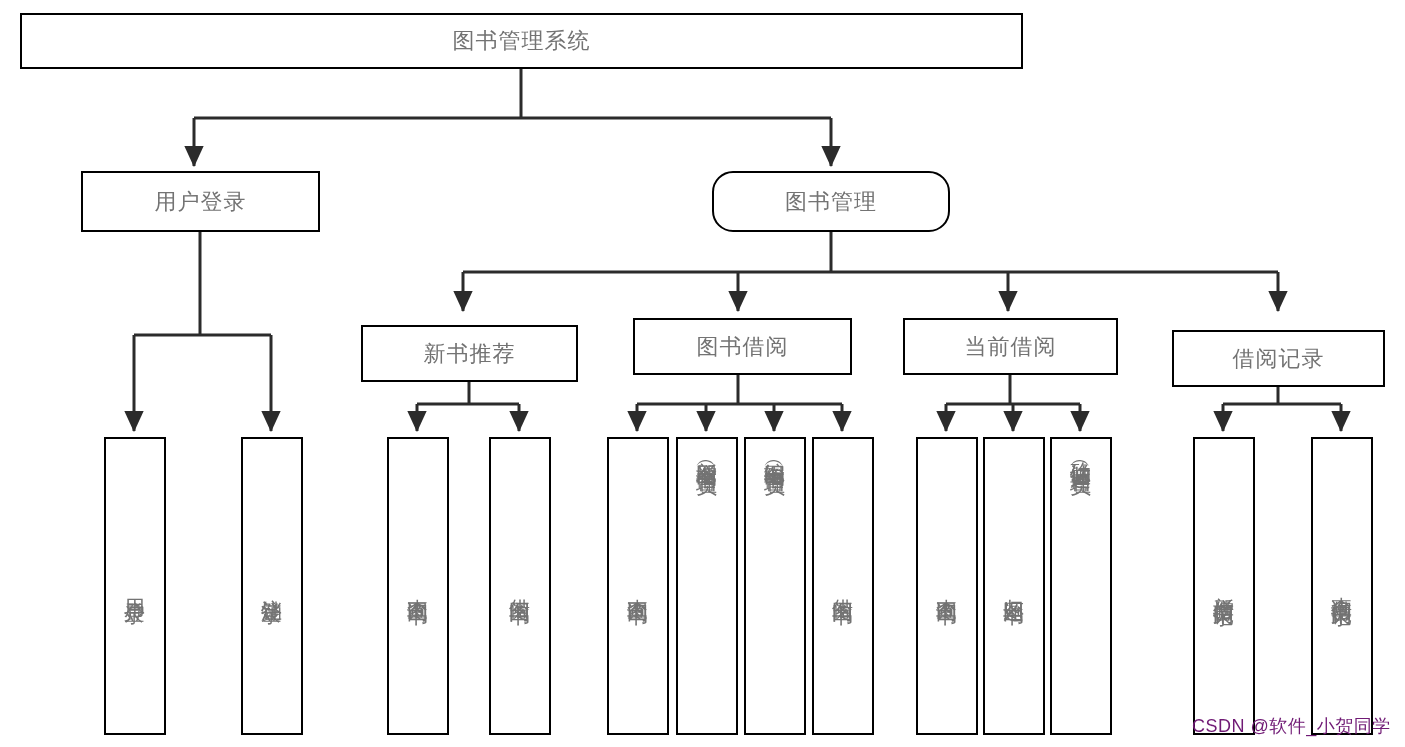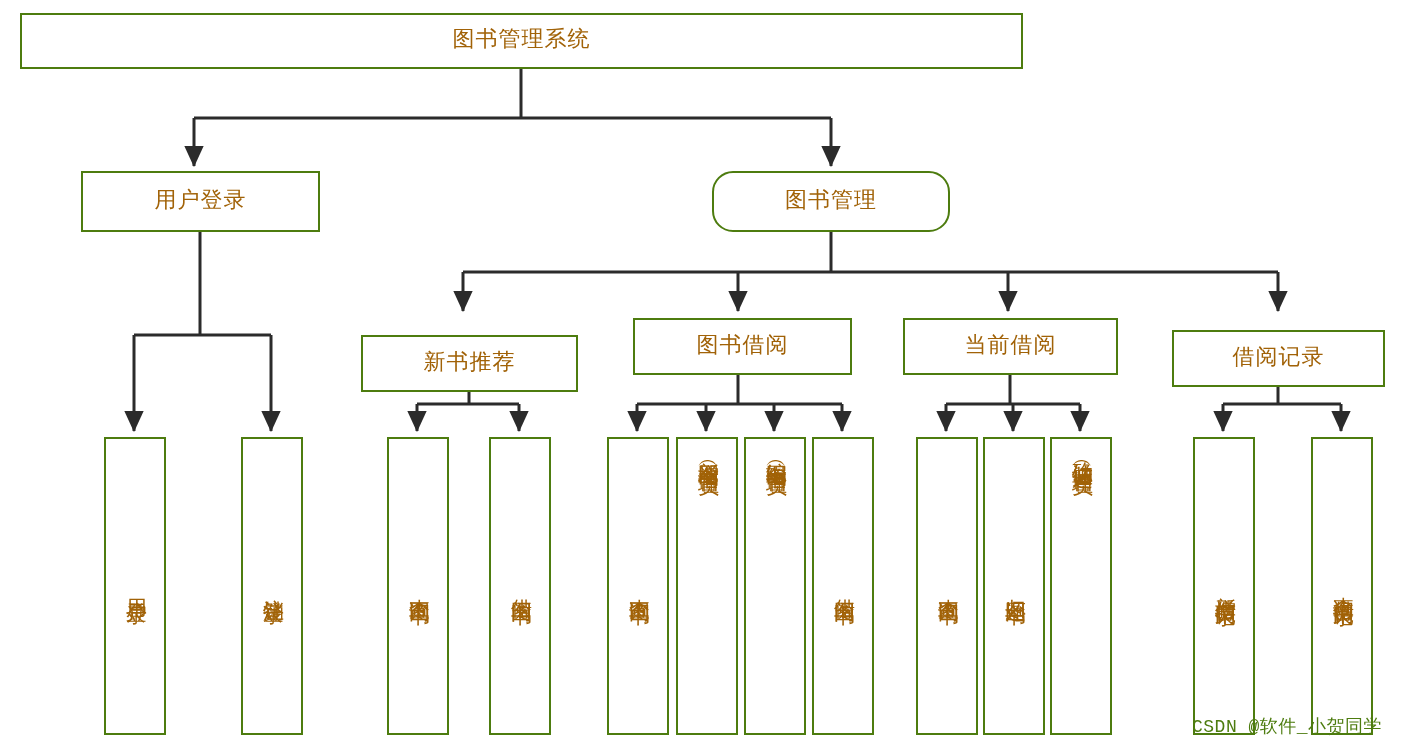--- a/index.html
+++ b/index.html
@@ -24,26 +24,25 @@
     position: absolute;
     left: 0; top: 0;
     width: 1405px;
     height: 747px;
     pointer-events: none;
   }
   .node {
     position: absolute;
     box-sizing: border-box;
     background: #ffffff;
-    border: 2px solid #4d7c0f;
+    border: 2px solid #000000;
     display: flex;
     align-items: center;
     justify-content: center;
-    color: #a16207;
-    font-family: Liberation Mono, monospace;
+    color: #737373;
   }
   .node .label {
     display: block;
     text-align: center;
     line-height: 1.18;
     white-space: nowrap;
   }
   
   .node.horiz .label {
     font-size: 22px;
@@ -65,25 +64,24 @@
   
   .node.vert.center {
     align-items: center;
     padding-top: 0;
   }
   #watermark {
     position: absolute;
     left: 1192px;
     top: 714px;
     font-size: 18px;
-    color: #4d7c0f;
+    color: #701a75;
     letter-spacing: 0.5px;
     white-space: nowrap;
     user-select: none;
-    font-family: Liberation Mono, monospace;
   }
 </style>
 </head>
 <body>
 
 <div id="stage">
 
   <svg id="edges" viewBox="0 0 1405 747" xmlns="http://www.w3.org/2000/svg">
     <defs>
       <marker id="arrow" viewBox="0 0 10 10" refX="9.5" refY="5" markerWidth="7" markerHeight="7" orient="auto-start-reverse" markerUnits="strokeWidth">
@@ -140,21 +138,21 @@
     <span class="label">图书管理系统</span>
   </div>
 
   <div class="node horiz" style="left:81px; top:171px; width:239px; height:61px;">
     <span class="label">用户登录</span>
   </div>
   <div class="node horiz" style="left:712px; top:171px; width:238px; height:61px;border-radius:21px;">
     <span class="label">图书管理</span>
   </div>
 
-  <div class="node horiz" style="left:361px; top:335px; width:217px; height:57px;">
+  <div class="node horiz" style="left:361px; top:325px; width:217px; height:57px;">
     <span class="label">新书推荐</span>
   </div>
   <div class="node horiz" style="left:633px; top:318px; width:219px; height:57px;">
     <span class="label">图书借阅</span>
   </div>
   <div class="node horiz" style="left:903px; top:318px; width:215px; height:57px;">
     <span class="label">当前借阅</span>
   </div>
   <div class="node horiz" style="left:1172px; top:318px; width:213px; height:57px;margin-top:12px;">
     <span class="label">借阅记录</span>

